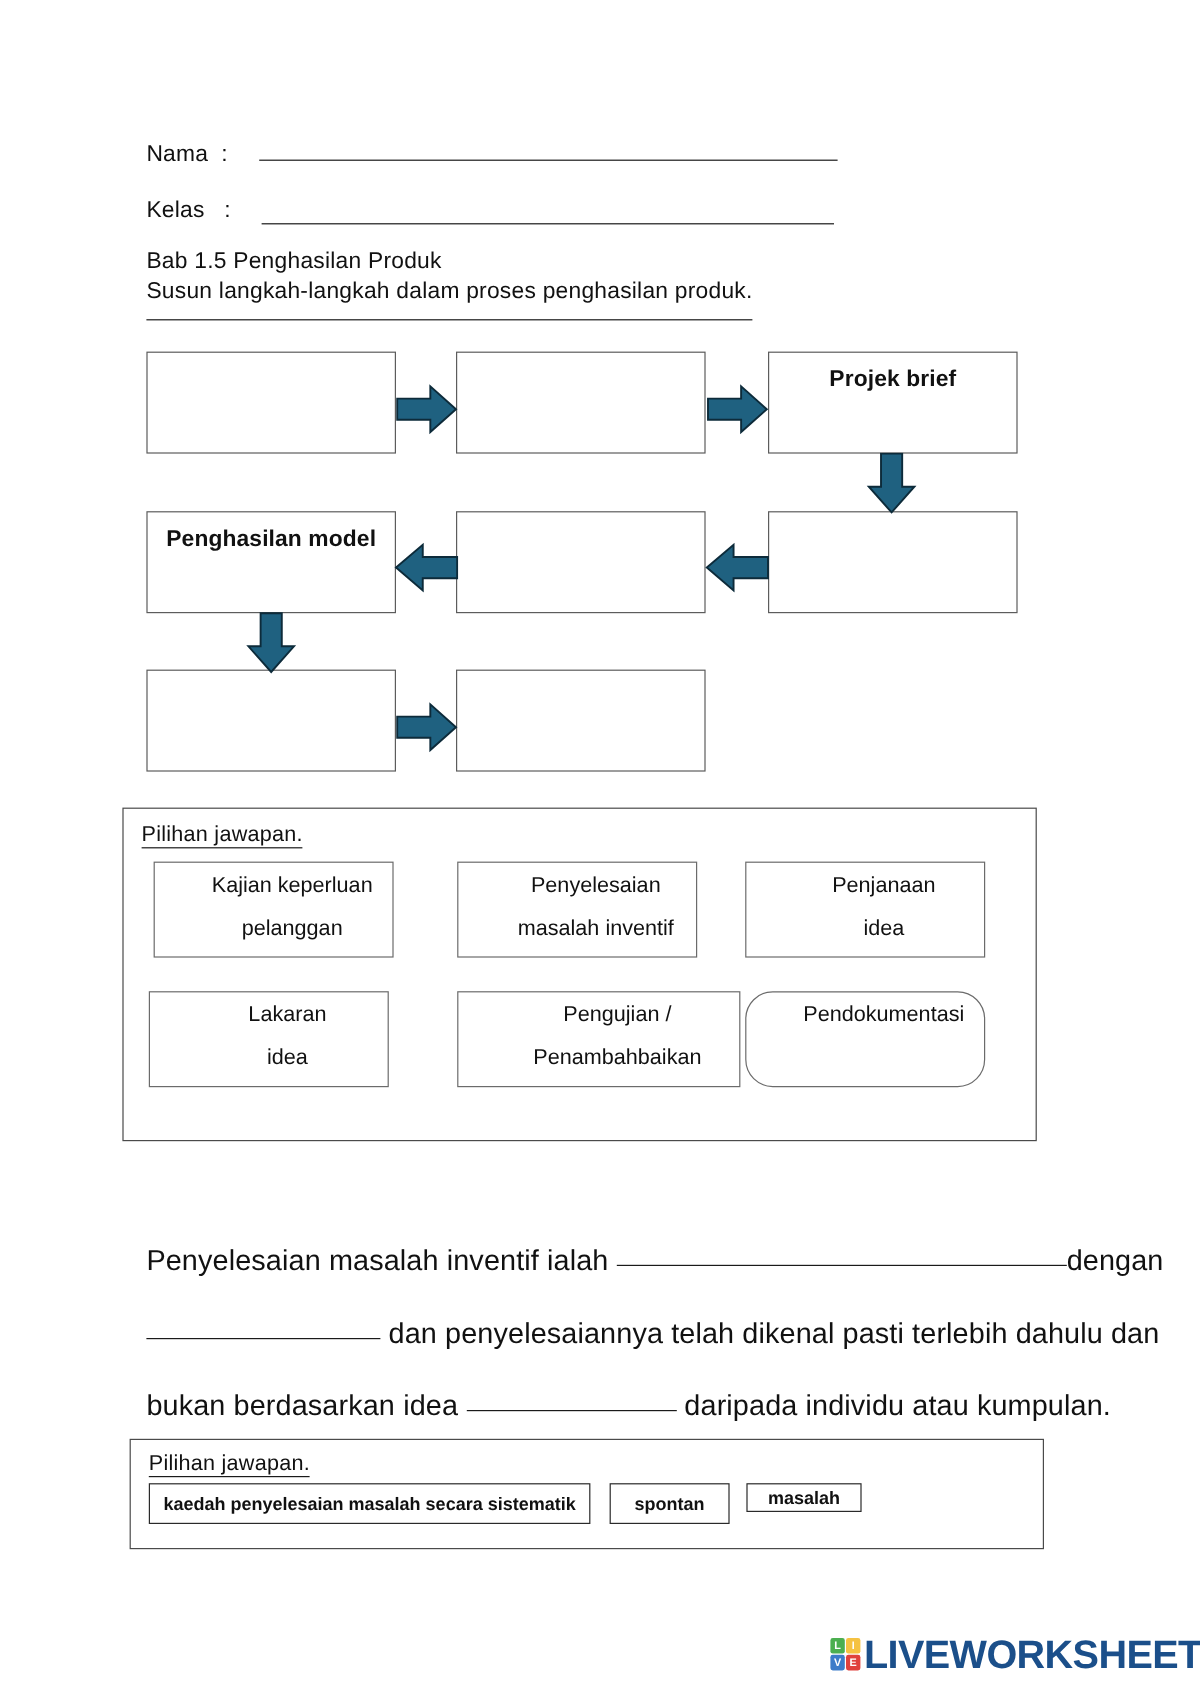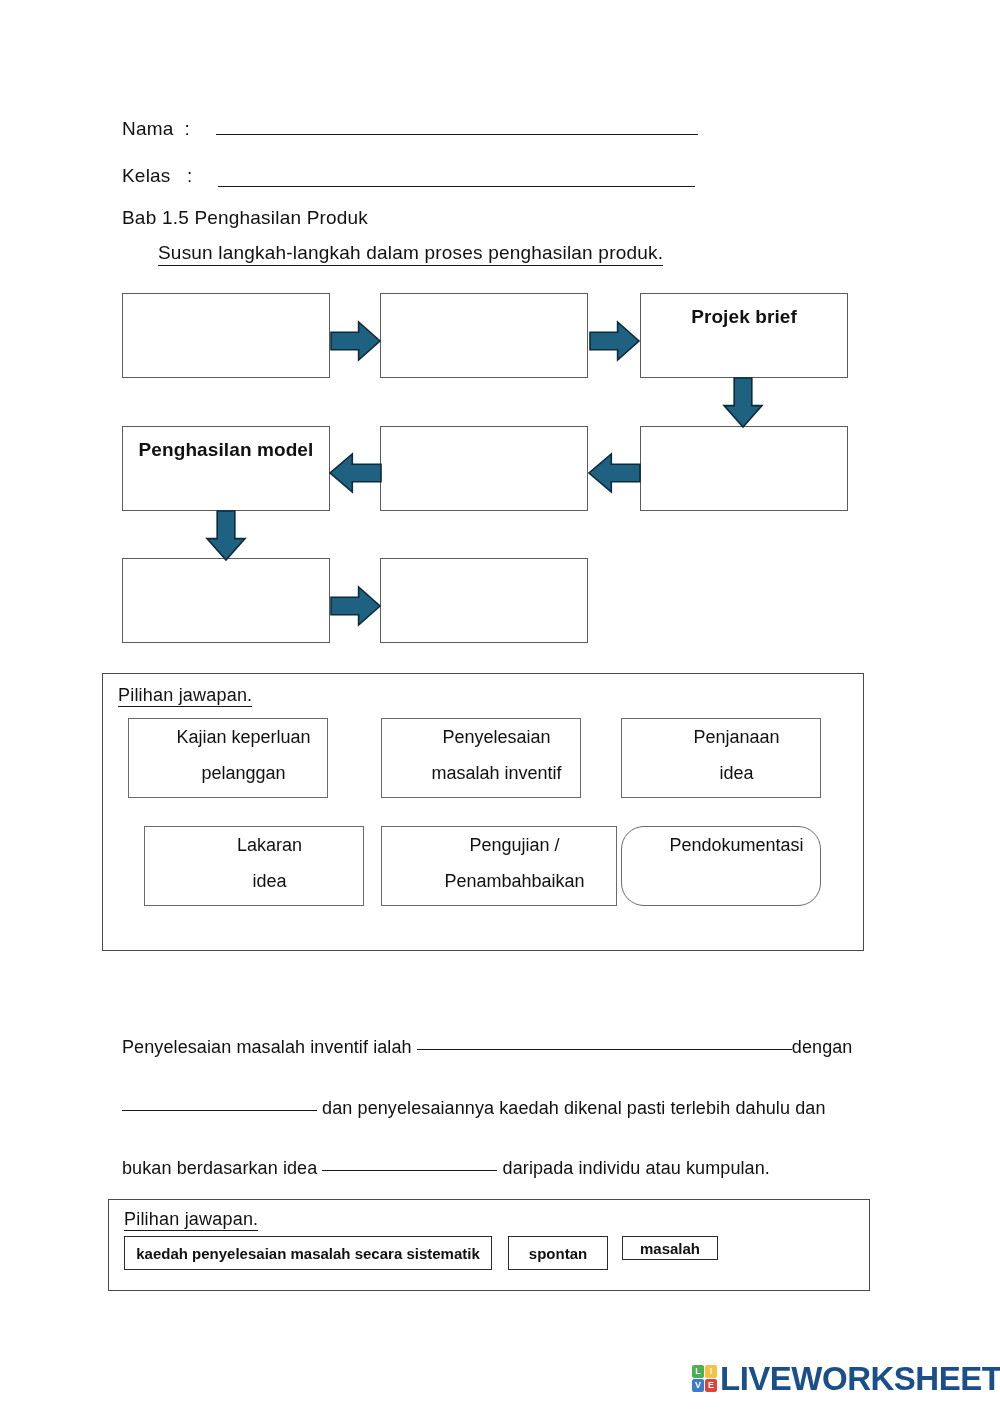--- a/index.html
+++ b/index.html
@@ -44,24 +44,23 @@
 
   .plain-line {
     position: absolute;
     left: 122px;
     font-size: 19px;
     letter-spacing: .2px;
     white-space: nowrap;
   }
   #bab-line { top: 207px; }
   #instr-line {
-    top: 242px;
+    top: 232px;
     border-bottom: 1.4px solid #1a1a1a;
-    padding-bottom: 1px;
-    margin-left: 36px;
+    padding-bottom: 12px;
   }
 
   
   #flow { position: absolute; left: 0; top: 0; width: 1000px; height: 1414px; }
   .fbox {
     position: absolute;
     box-sizing: border-box;
     border: 1.3px solid #5c5c5c;
     background: #ffffff;
   }
@@ -114,21 +113,21 @@
     display: flex;
     align-items: center;
     justify-content: center;
     white-space: nowrap;
   }
 
   
   .cloze {
     position: absolute;
     left: 122px;
-    font-size: 18px;
+    font-size: 24px;
     letter-spacing: .1px;
     white-space: nowrap;
   }
   .blank {
     display: inline-block;
     border-bottom: 1.5px solid #1a1a1a;
     height: 1px;
     vertical-align: 3px;
   }
 
@@ -253,39 +252,39 @@
         <span class="l2">pelanggan</span>
       </div>
       <div class="opt" style="left: 381px; top: 718px; width: 200px; height: 80px;">
         <span class="l1">Penyelesaian</span>
         <span class="l2">masalah inventif</span>
       </div>
       <div class="opt" style="left: 621px; top: 718px; width: 200px; height: 80px;">
         <span class="l1">Penjanaan</span>
         <span class="l2">idea</span>
       </div>
-      <div class="opt" style="left: 144px; top: 826px; width: 220px; height: 80px;">
+      <div class="opt" style="left: 124px; top: 826px; width: 200px; height: 80px;">
         <span class="l1">Lakaran</span>
         <span class="l2">idea</span>
       </div>
       <div class="opt" style="left: 381px; top: 826px; width: 236px; height: 80px;">
         <span class="l1">Pengujian /</span>
         <span class="l2">Penambahbaikan</span>
       </div>
       <div class="opt" style="left: 621px; top: 826px; width: 200px; height: 80px; border-radius: 23px;">
         <span class="l1">Pendokumentasi</span>
       </div>
     </div>
 
   <div class="cloze" id="cloze-1" style="top:1037px;">
     <span>Penyelesaian masalah inventif ialah</span><span>&nbsp;</span><span class="blank" id="blank-1" style="width: 375px;"></span><span>dengan</span>
   </div>
 
   <div class="cloze" id="cloze-2" style="top:1098px;">
-    <span class="blank" id="blank-2" style="width: 195px;"></span><span>&nbsp;</span><span>dan penyelesaiannya kaedah dikenal pasti terlebih dahulu dan</span>
+    <span class="blank" id="blank-2" style="width: 195px;"></span><span>&nbsp;</span><span>dan penyelesaiannya telah dikenal pasti terlebih dahulu dan</span>
   </div>
 
   <div class="cloze" id="cloze-3" style="top:1158px;">
     <span>bukan berdasarkan idea</span><span>&nbsp;</span><span class="blank" id="blank-3" style="width: 175px;"></span><span>&nbsp;</span><span>daripada  individu  atau kumpulan.</span>
   </div>
 
   <div class="panel" id="panel2" style="left: 108px; top: 1199px; width: 762px; height: 92px;"></div>
   <div class="panel-title" id="panel2-title" style="left: 124px; top: 1209px;">Pilihan jawapan.</div>
   <div id="panel2-options">
       <div class="opt-b" style="left: 124px; top: 1236px; width: 368px; height: 34px;">kaedah penyelesaian masalah secara sistematik</div>

